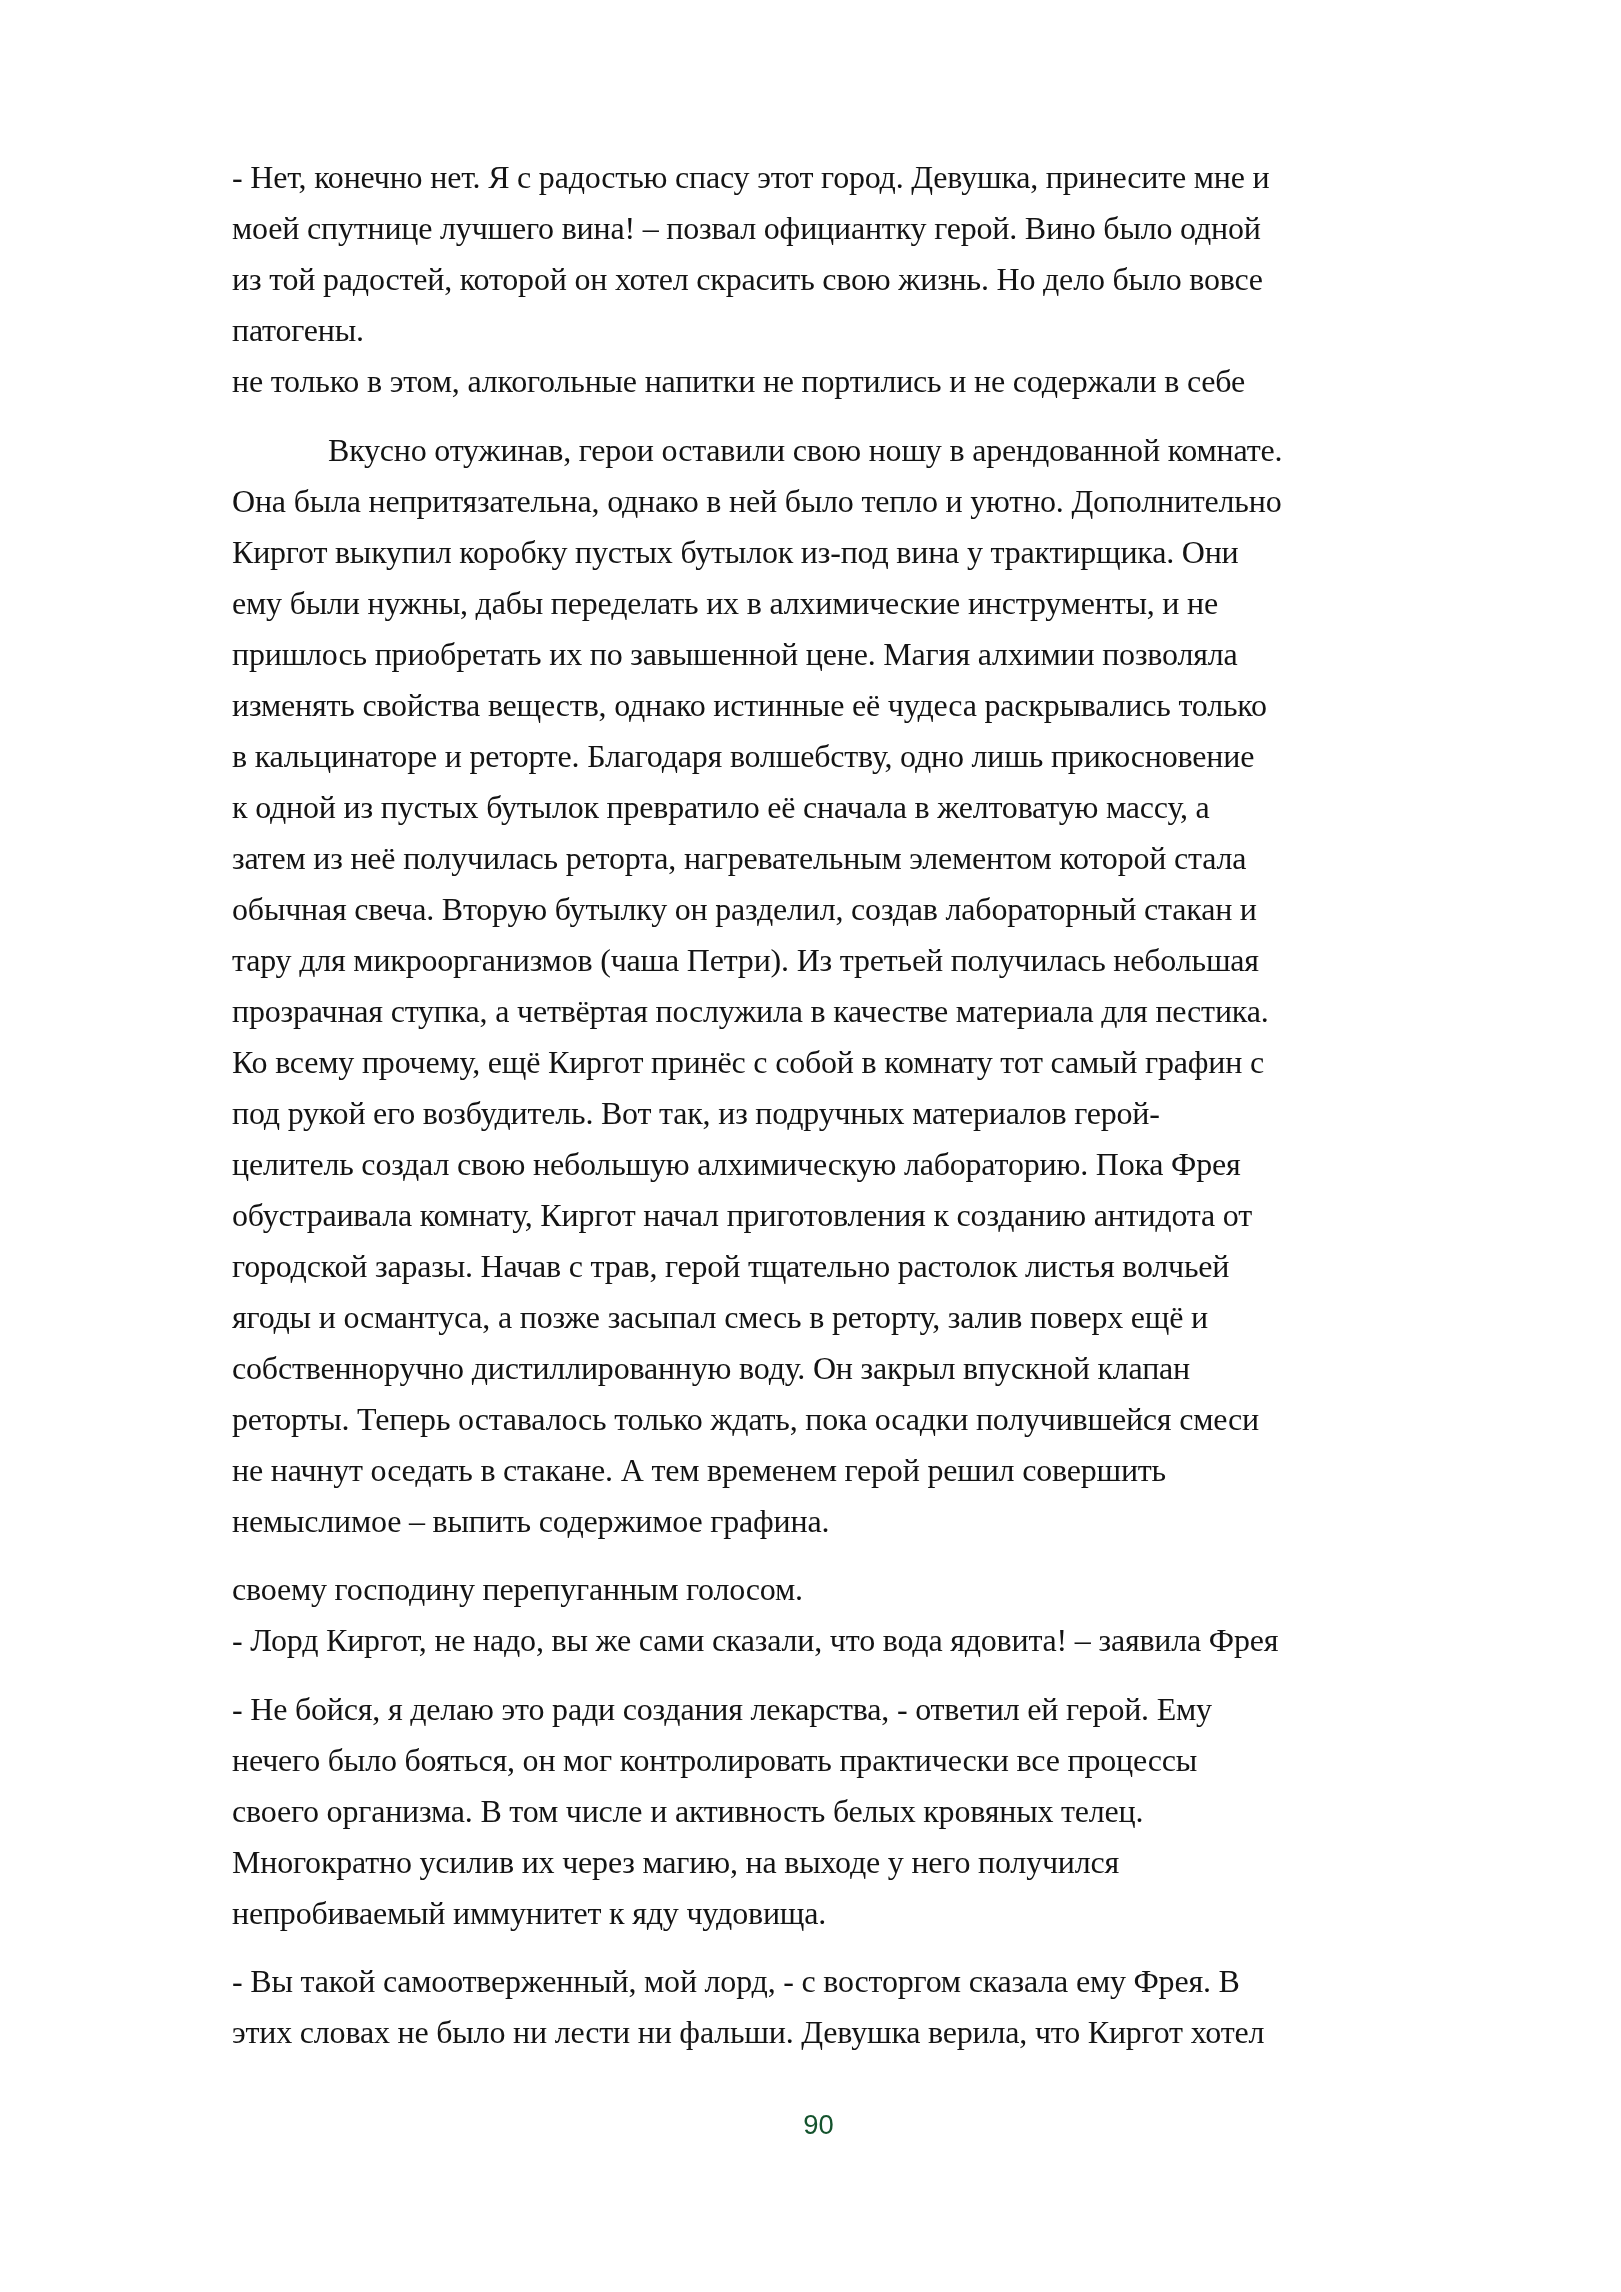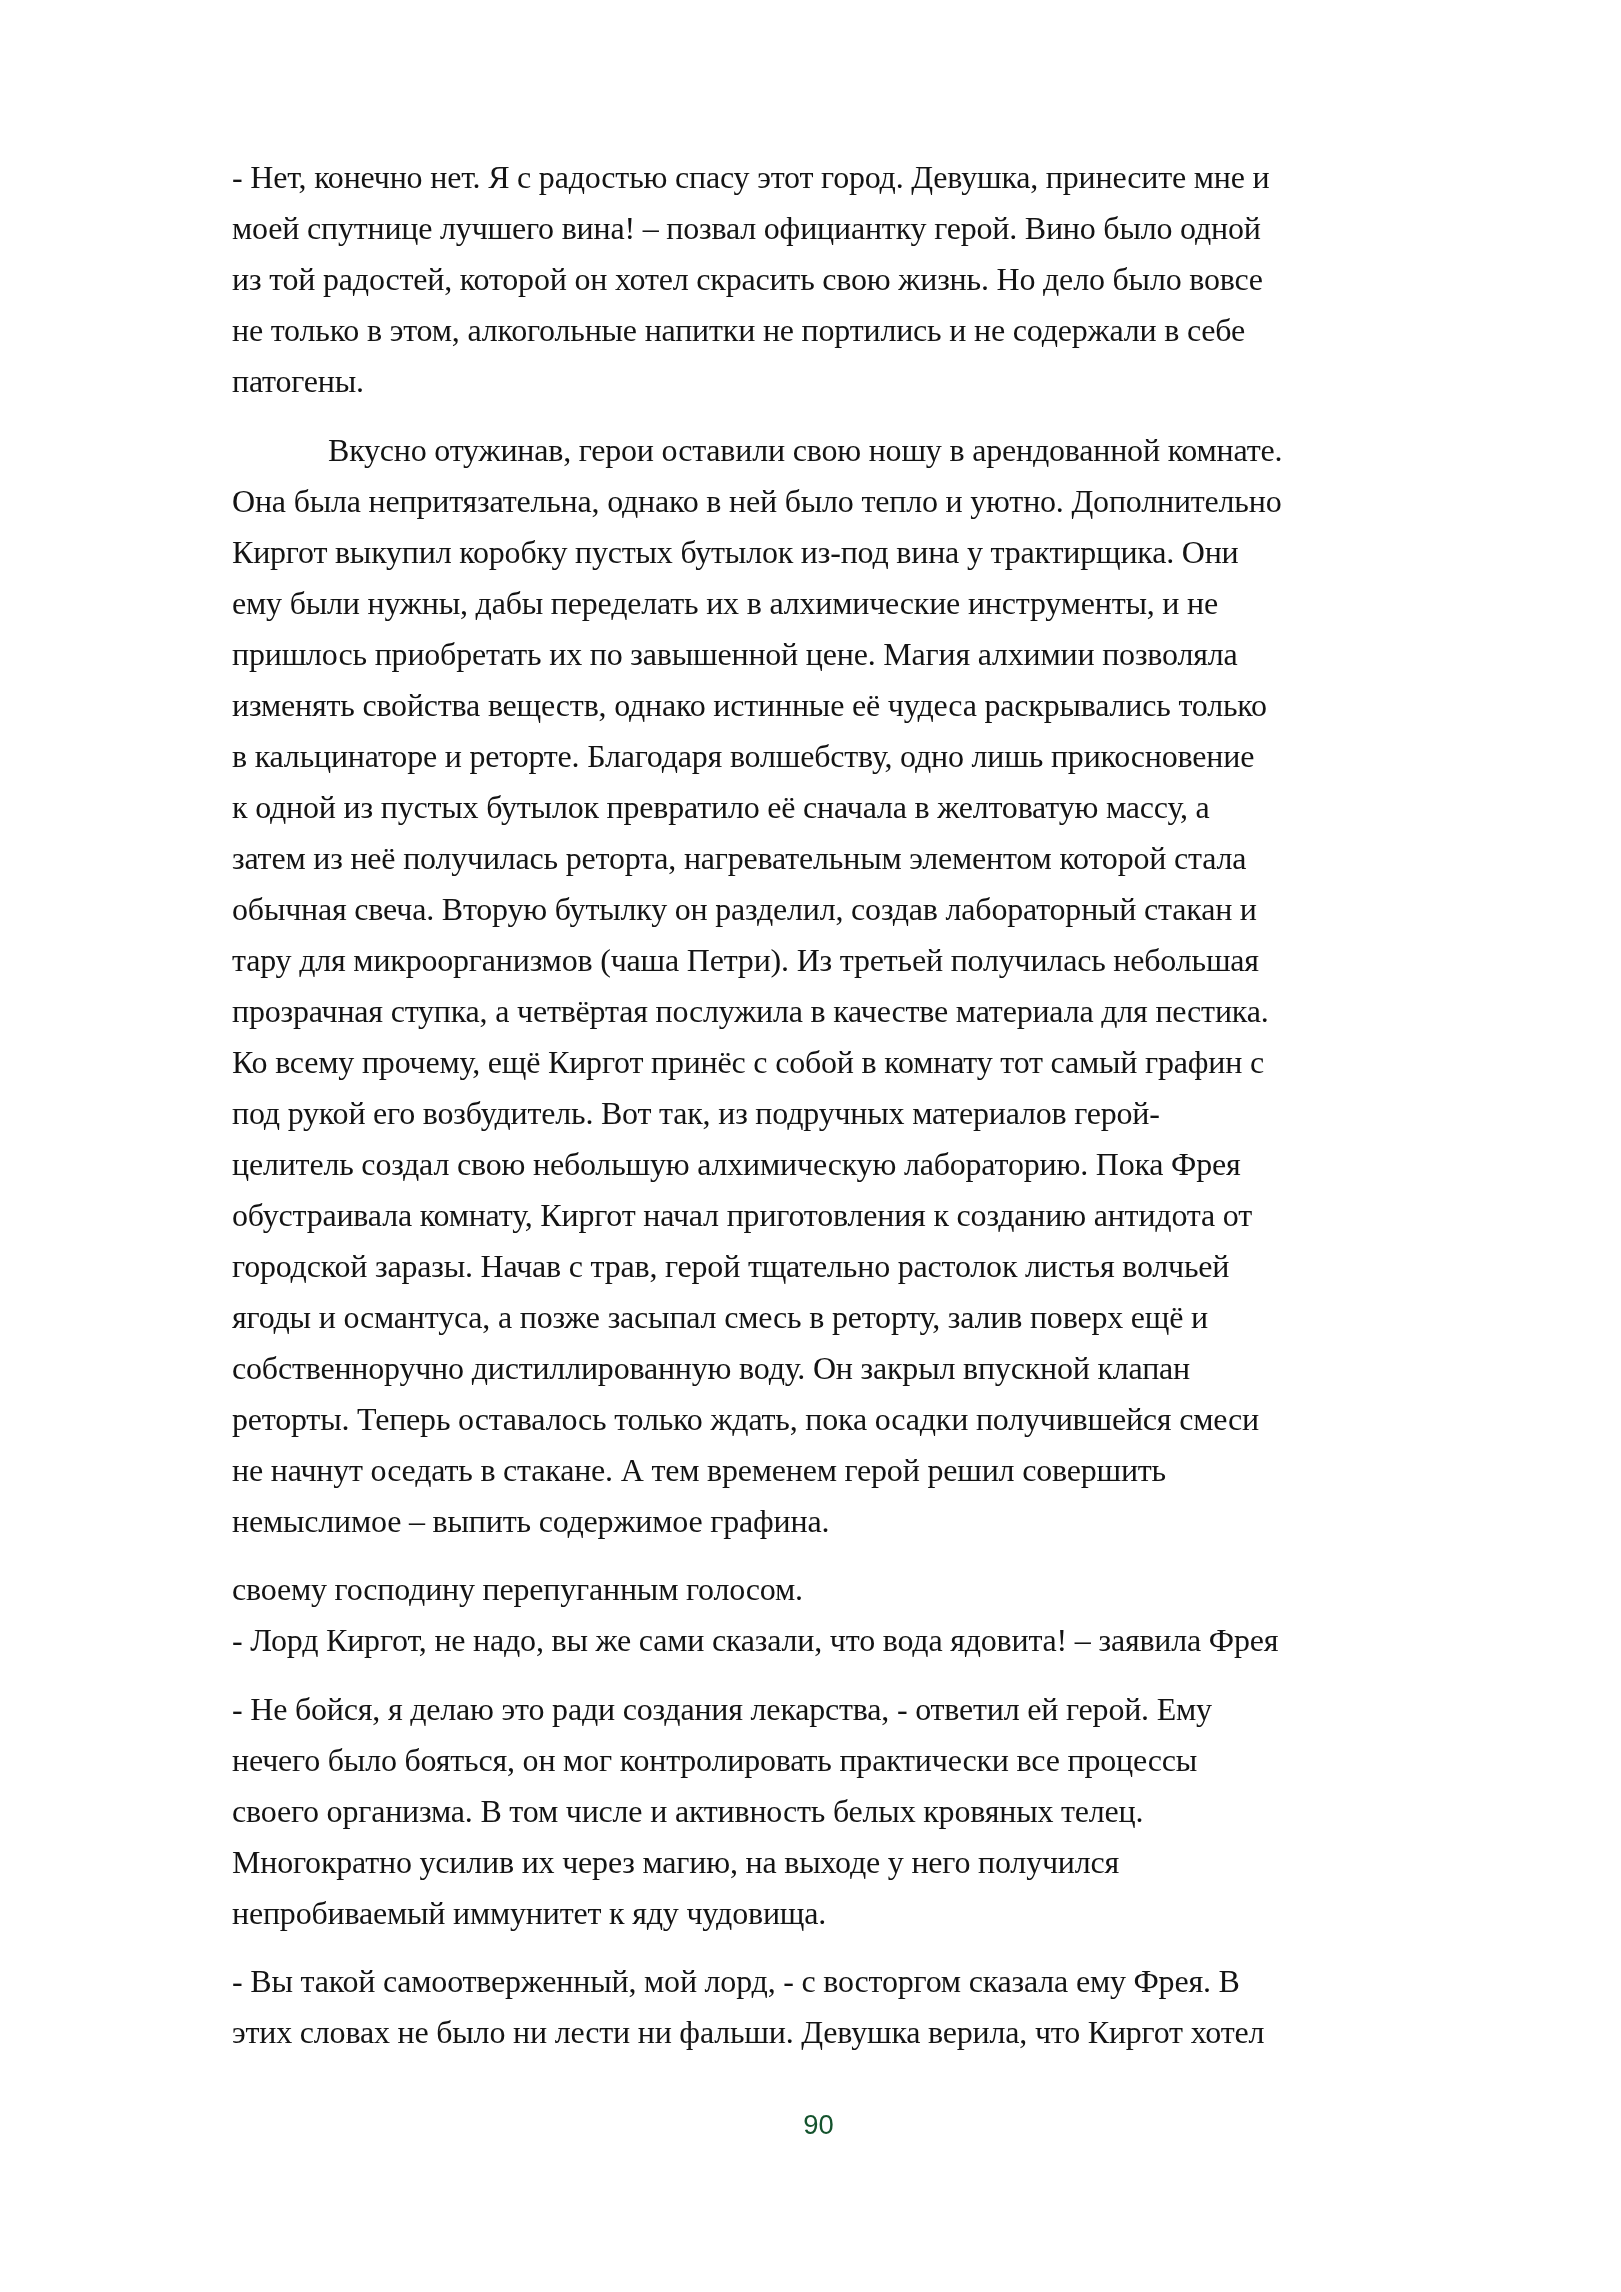--- a/index.html
+++ b/index.html
@@ -48,22 +48,22 @@
     }
   </style>
 </head>
 <body>
 
 <div class="page">
   <p class="para">
     <span class="line">- Нет, конечно нет. Я с радостью спасу этот город. Девушка, принесите мне и</span>
     <span class="line">моей спутнице лучшего вина! – позвал официантку герой. Вино было одной</span>
     <span class="line">из той радостей, которой он хотел скрасить свою жизнь. Но дело было вовсе</span>
+    <span class="line">патогены.</span>
     <span class="line">не только в этом, алкогольные напитки не портились и не содержали в себе</span>
-    <span class="line">патогены.</span>
   </p>
   <p class="para indent">
     <span class="line">Вкусно отужинав, герои оставили свою ношу в арендованной комнате.</span>
     <span class="line">Она была непритязательна, однако в ней было тепло и уютно. Дополнительно</span>
     <span class="line">Киргот выкупил коробку пустых бутылок из-под вина у трактирщика. Они</span>
     <span class="line">ему были нужны, дабы переделать их в алхимические инструменты, и не</span>
     <span class="line">пришлось приобретать их по завышенной цене. Магия алхимии позволяла</span>
     <span class="line">изменять свойства веществ, однако истинные её чудеса раскрывались только</span>
     <span class="line">в кальцинаторе и реторте. Благодаря волшебству, одно лишь прикосновение</span>
     <span class="line">к одной из пустых бутылок превратило её сначала в желтоватую массу, а</span>

